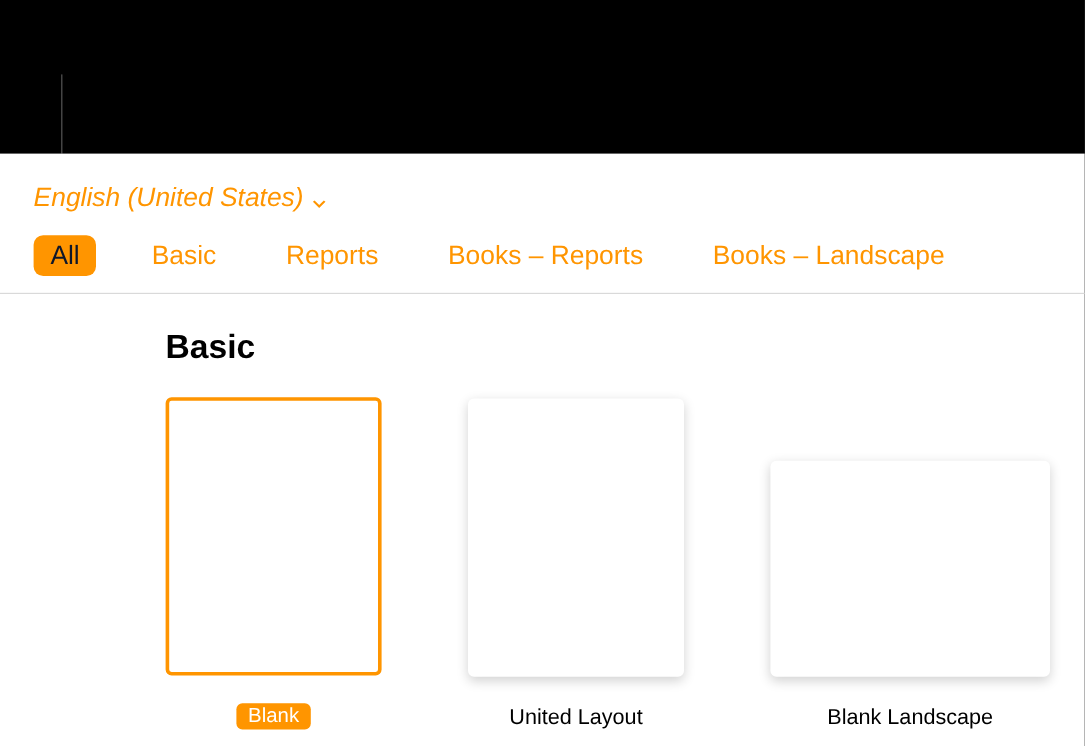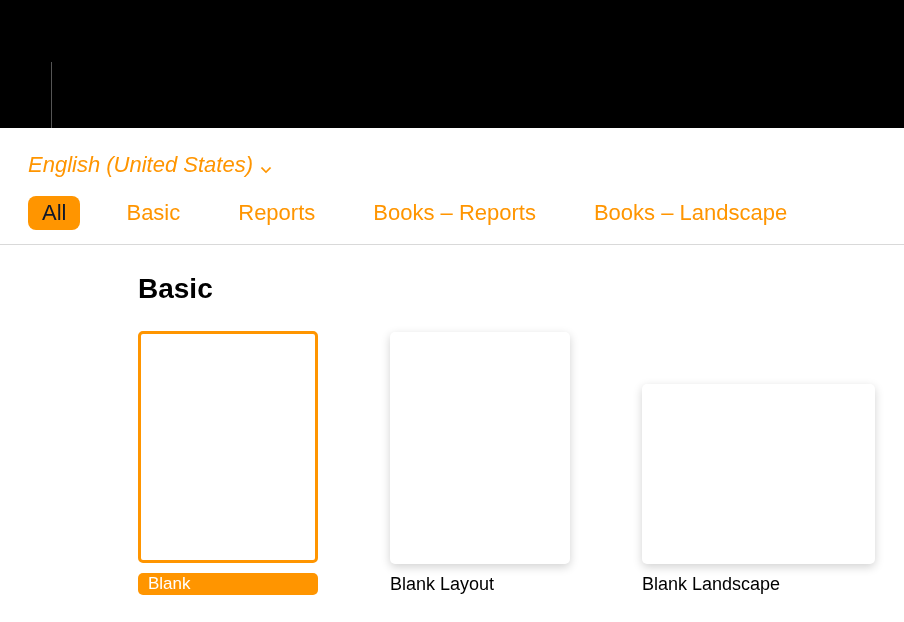--- a/index.html
+++ b/index.html
@@ -87,21 +87,22 @@
       margin-bottom: 26px;
     }
     .templates-row {
       display: flex;
       gap: 72px;
       align-items: flex-end;
     }
     .template-item {
       display: flex;
       flex-direction: column;
-      gap: 10px;
+      align-items: center;
+      gap: 23px;
     }
     .thumb {
       background: #fff;
       border-radius: 5px;
     }
     .thumb.portrait {
       width: 180px;
       height: 232px;
       box-shadow: 0 3px 10px rgba(0,0,0,0.18);
     }
@@ -163,21 +164,21 @@
 
     <div class="templates-row">
 
       <div class="template-item">
         <div class="thumb portrait selected"></div>
         <div class="template-label selected-label">Blank</div>
       </div>
 
       <div class="template-item">
         <div class="thumb portrait"></div>
-        <div class="template-label">Blank Layout</div>
+        <div class="template-label">United Layout</div>
       </div>
 
       <div class="template-item landscape-wrap">
         <div class="thumb landscape"></div>
         <div class="template-label">Blank Landscape</div>
       </div>
 
     </div>
   </div>
 

